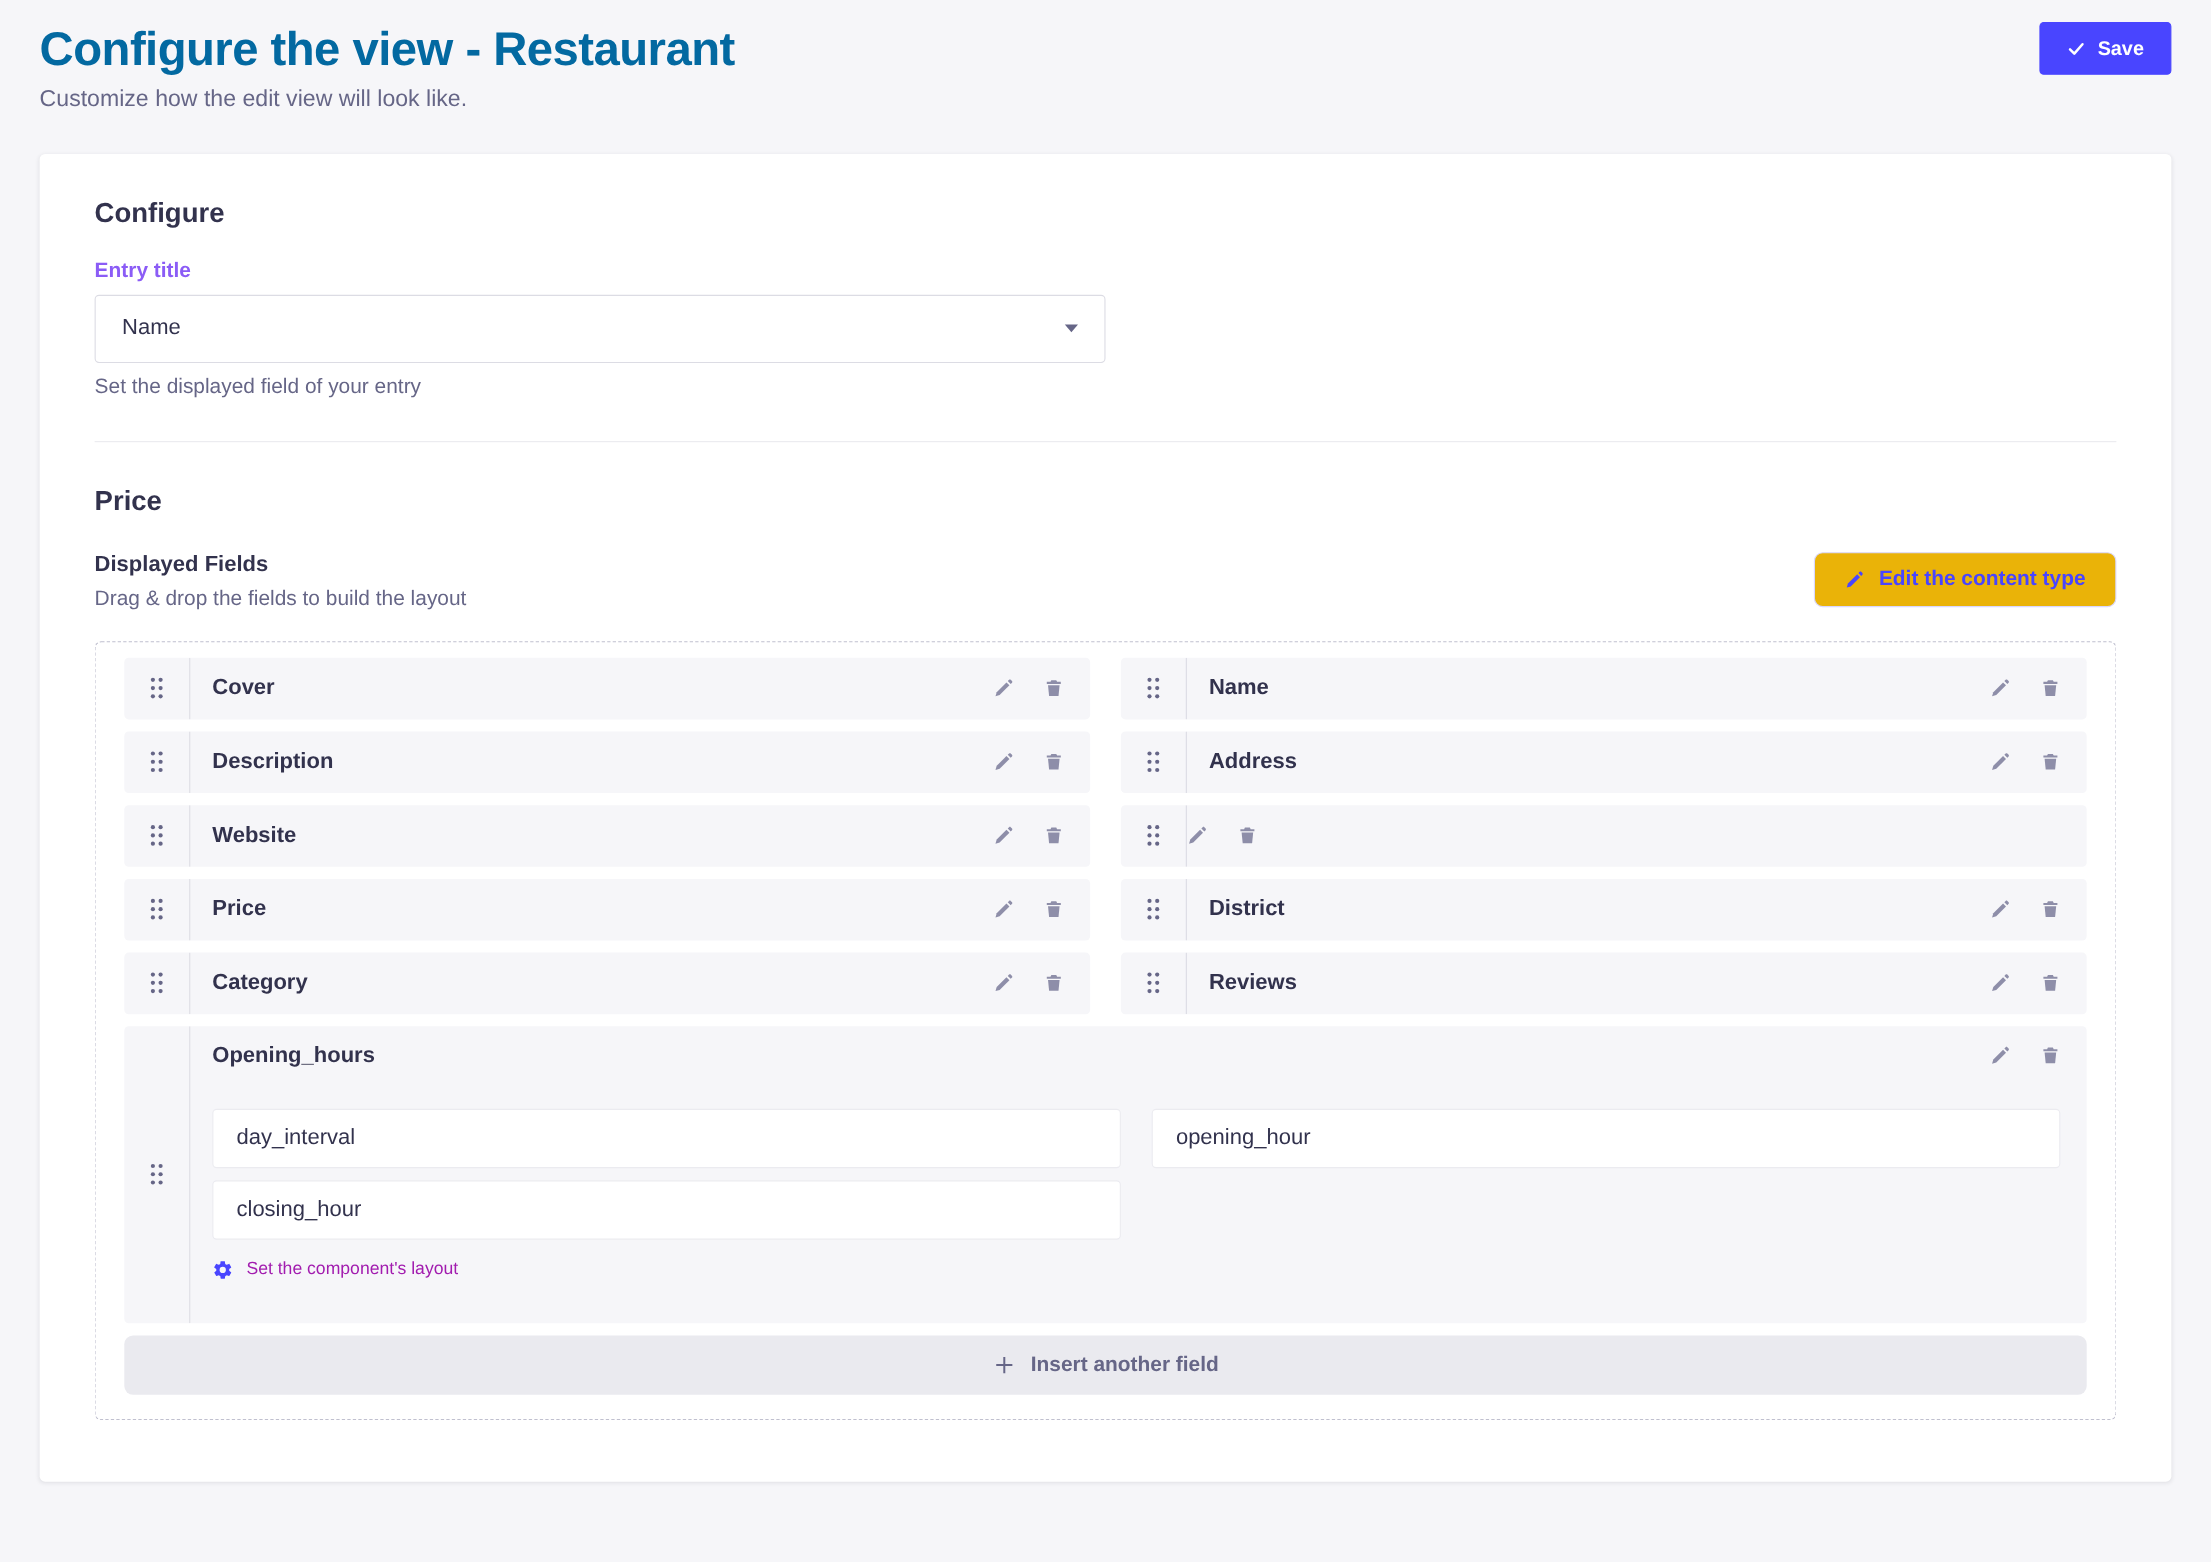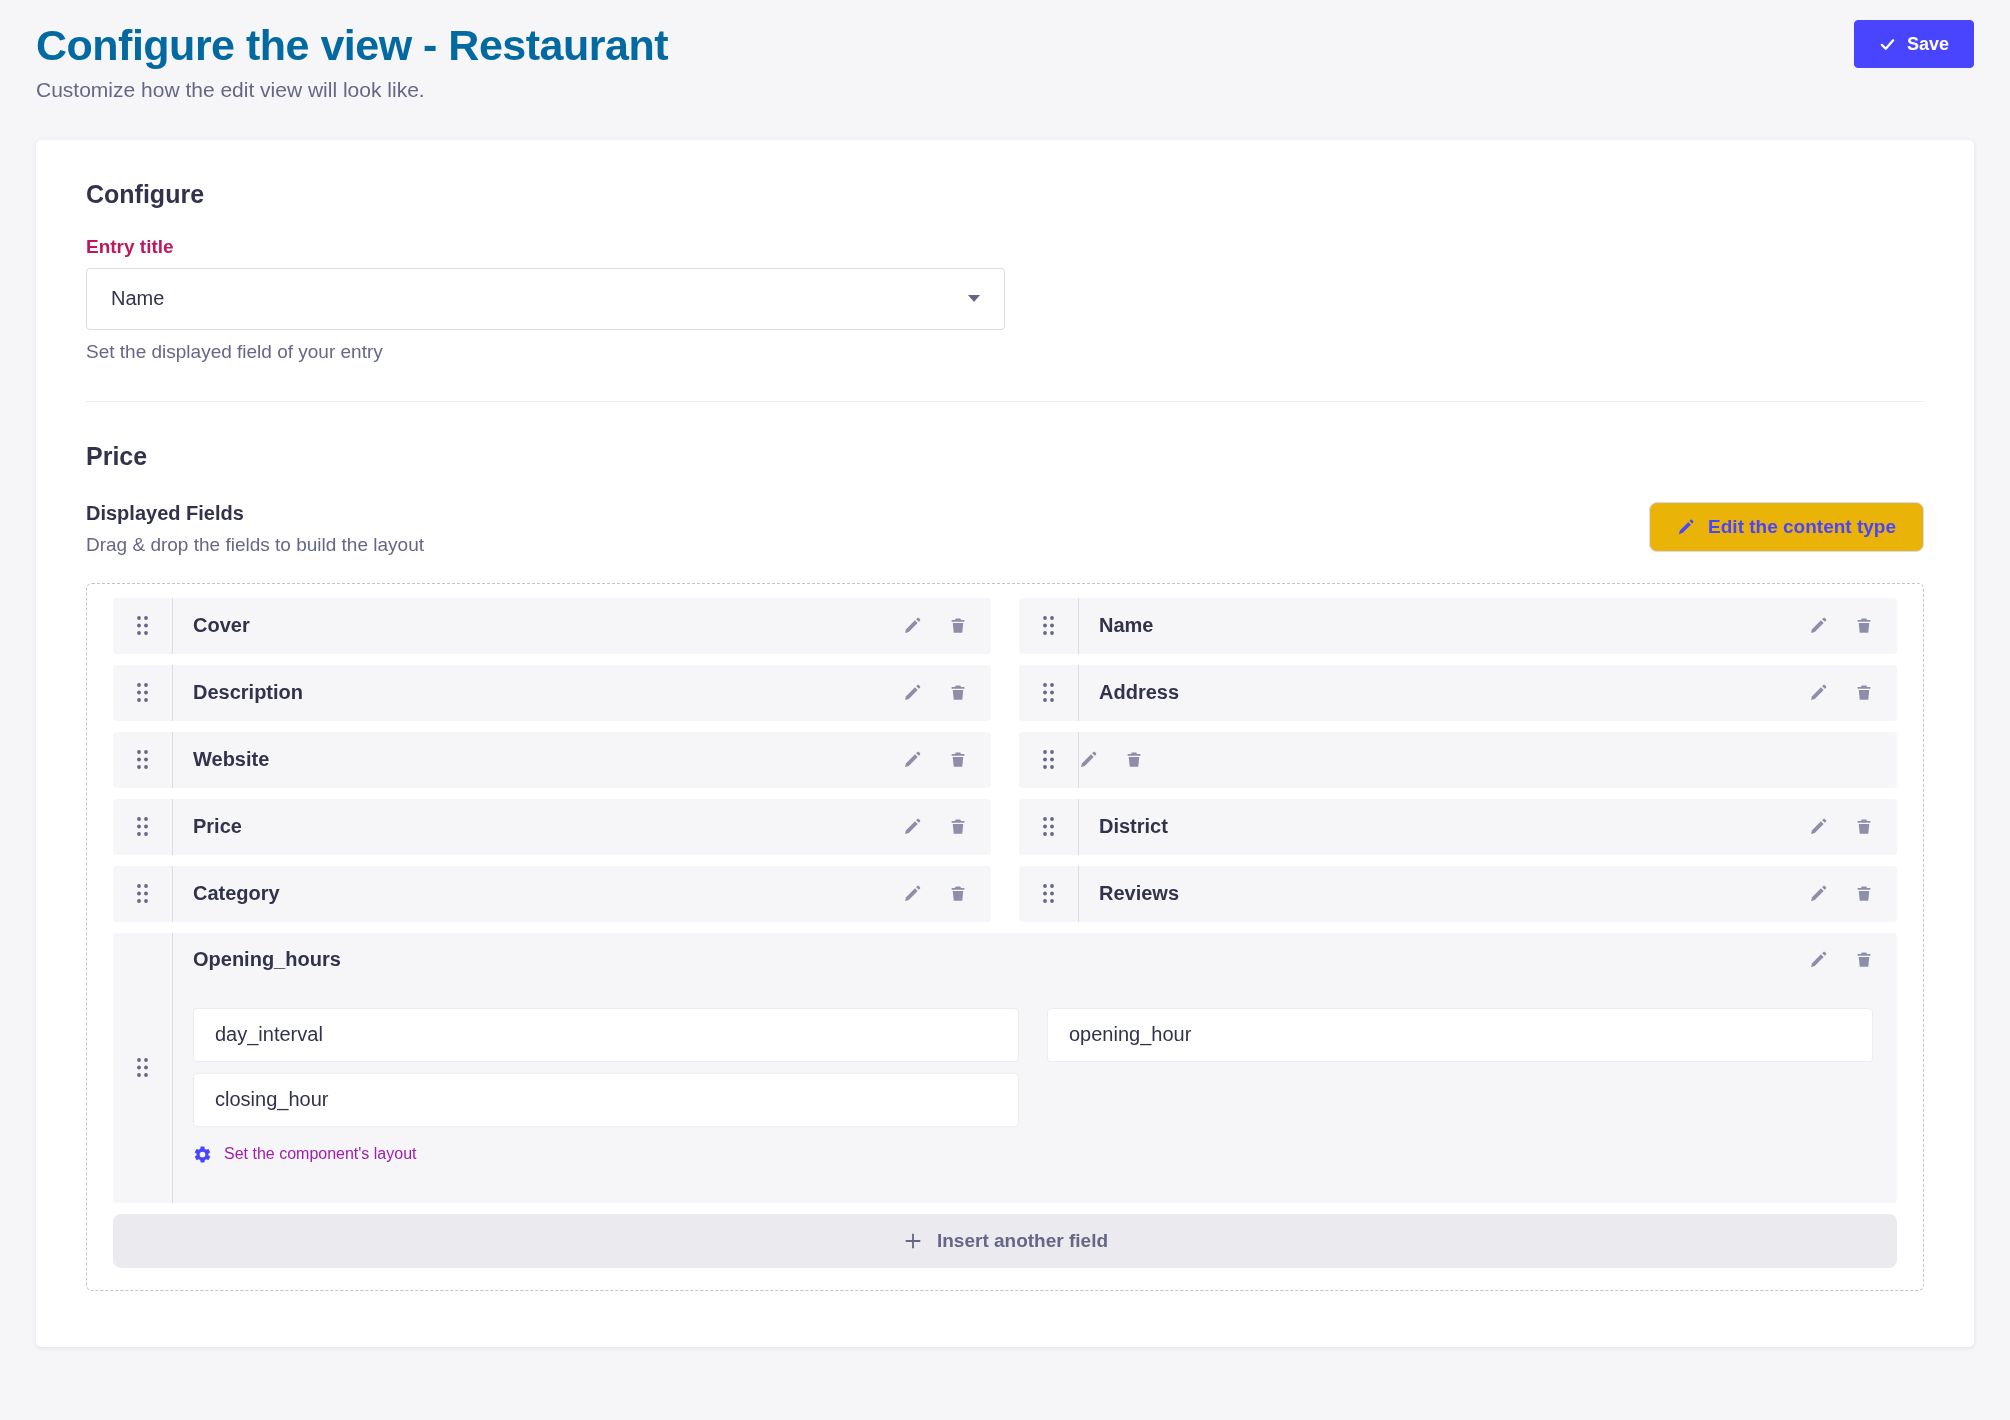--- a/index.html
+++ b/index.html
@@ -60,21 +60,21 @@
     font-size: 25px;
     font-weight: 600;
     color: #32324d;
   }
 
   
   .field-label {
     margin-top: 27px;
     font-size: 19px;
     font-weight: 700;
-    color: #be185d;
+    color: #8b5cf6;
   }
   .select-box {
     margin-top: 10px;
     width: 919px;
     height: 62px;
     background: #ffffff;
     border: 1px solid #dcdce4;
     border-radius: 4px;
     display: flex;
     align-items: center;

